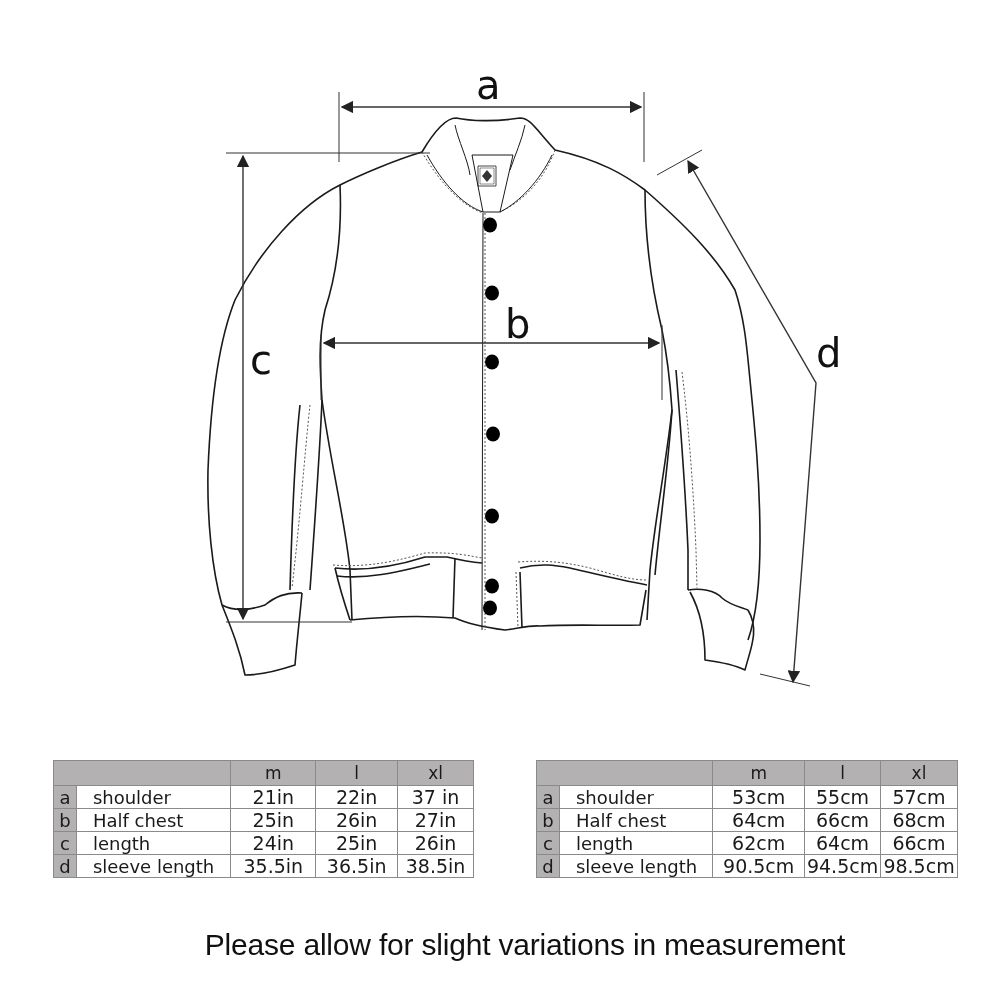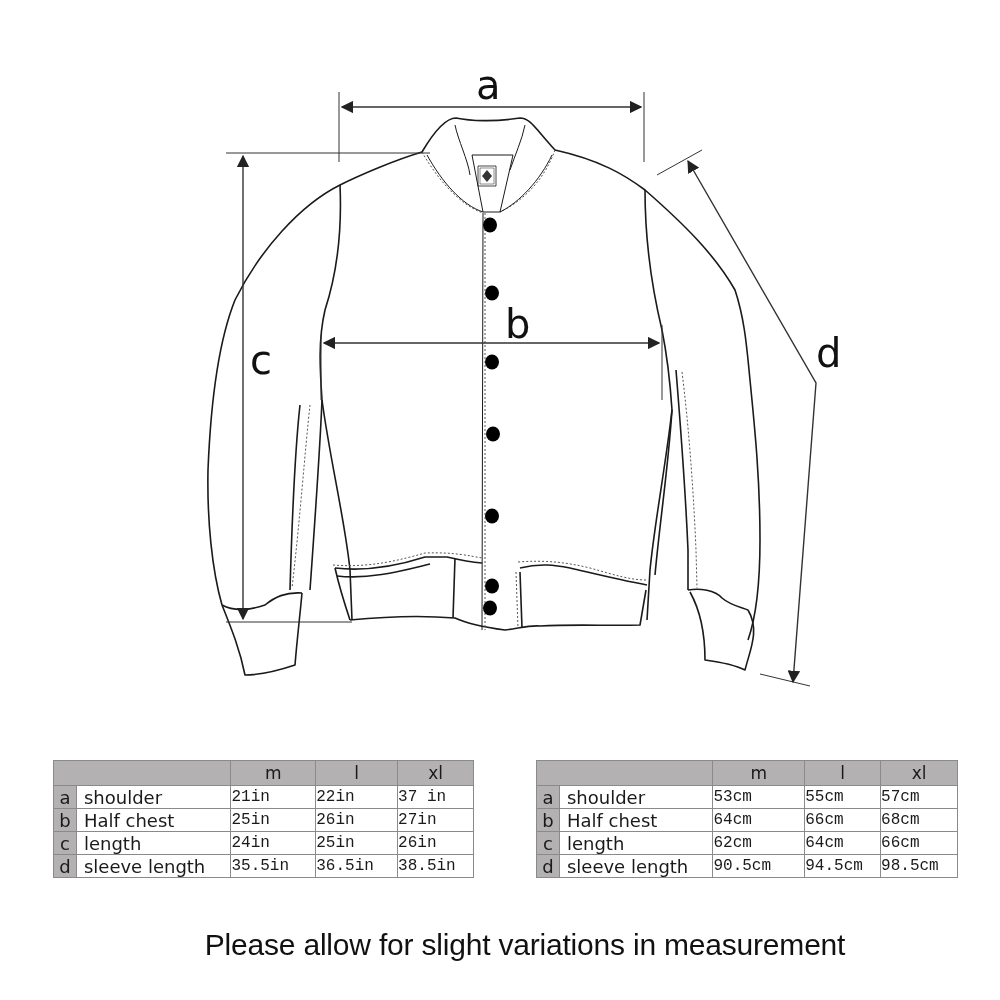--- a/index.html
+++ b/index.html
@@ -6,22 +6,22 @@
   body { width: 1000px; height: 1000px; position: relative; overflow: hidden;
          font-family: "DejaVu Sans", sans-serif; color: #1a1a1a; }
   #diagram { position: absolute; left: 0; top: 0; width: 1000px; height: 720px; }
   .dim-label { font-family: "DejaVu Sans", sans-serif; font-size: 40px; fill: #111; }
   .size-table { position: absolute; border-collapse: collapse; font-size: 17px;
                 font-family: "DejaVu Sans", sans-serif; color: #1a1a1a; }
   .size-table td, .size-table th { border: 1px solid #8a8a8a; padding: 0; height: 22px; line-height: 21px; }
   .size-table thead th { background: #b3b1b2; font-weight: normal; text-align: center; height: 24px; }
   .size-table thead th.blank { text-align: left; }
   .size-table td.letter { background: #b3b1b2; width: 22px; text-align: center; font-size: 18px; }
-  .size-table td.label { text-align: left; padding-left: 7px; font-size: 18px; }
-  .size-table td.val { font-size: 16px; font-family: Liberation Mono, monospace; }
+  .size-table td.label { text-align: left; padding-left: 16px; font-size: 18px; }
+  .size-table td.val { text-align: center; font-size: 19px; }
   .size-table { border: 1.5px solid #6d6d6d; }
   #table-in { left: 53px; top: 760px; width: 421px; }
   #table-cm { left: 536px; top: 760px; width: 422px; }
   #table-in col.c-letter, #table-cm col.c-letter { width: 23px; }
   #table-in col.c-label { width: 155px; }
   #table-cm col.c-label { width: 154px; }
   #table-in col.c-m { width: 85px; } #table-in col.c-l { width: 82px; } #table-in col.c-xl { width: 76px; }
   #table-cm col.c-m { width: 92px; } #table-cm col.c-l { width: 76px; } #table-cm col.c-xl { width: 77px; }
   #disclaimer { position: absolute; left: 0; top: 928px; width: 1050px; text-align: center;
                 font-family: "Liberation Sans", sans-serif; font-size: 30px; color: #111; letter-spacing: -0.2px; }

